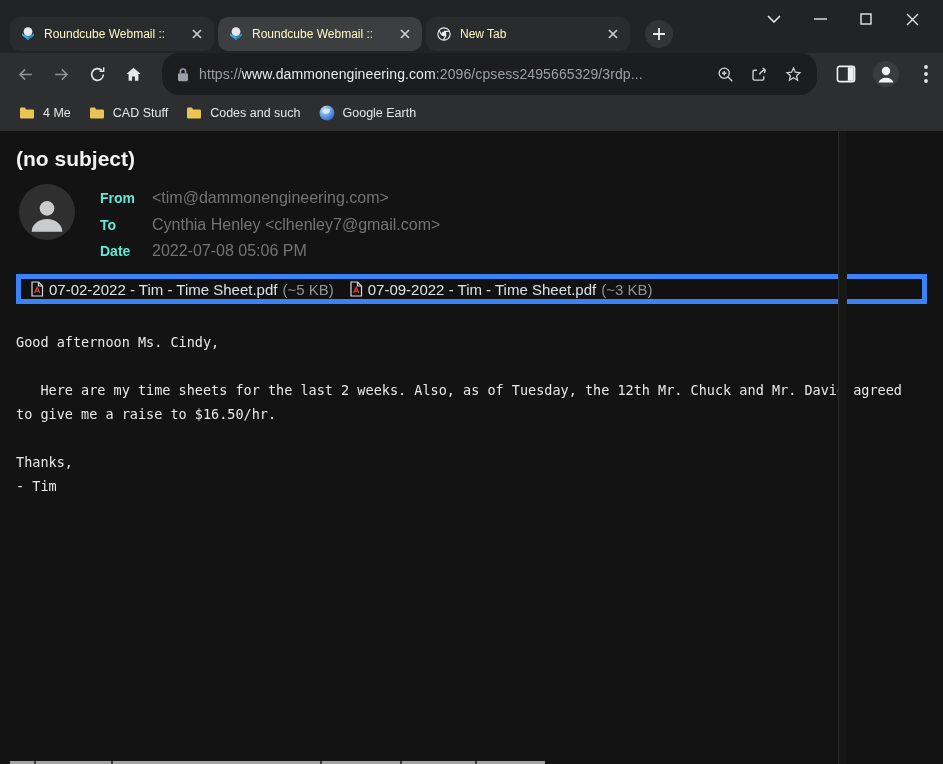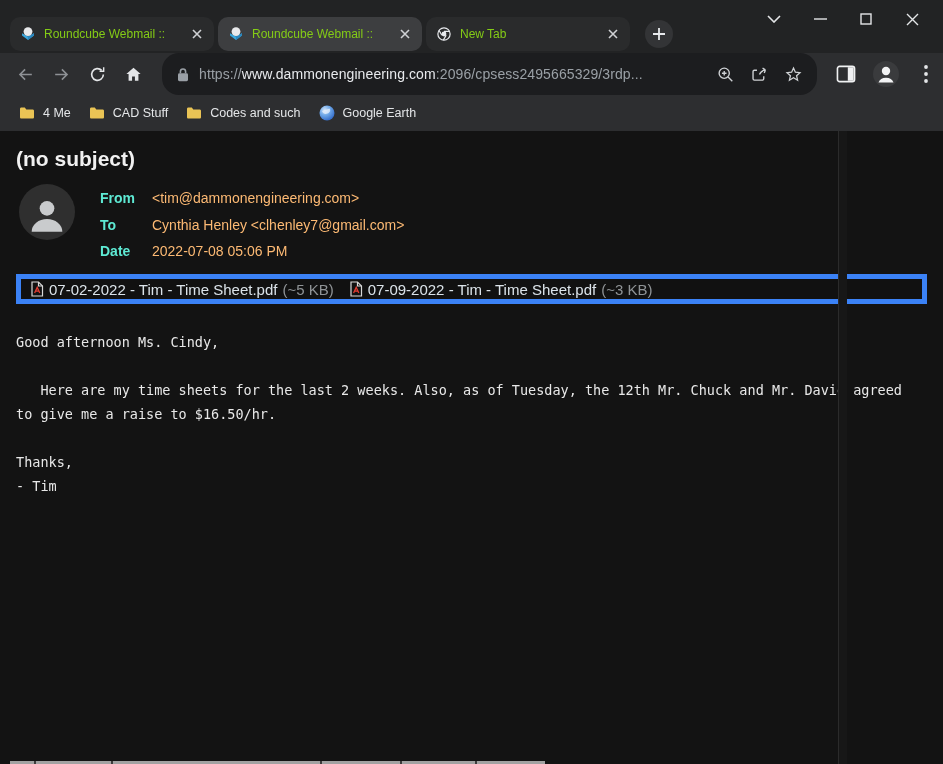--- a/index.html
+++ b/index.html
@@ -20,21 +20,21 @@
   .tabs { position:absolute; left:10px; top:17px; display:flex; gap:4px; }
   .tab {
     width:204px; height:34px; border-radius:10px;
     display:flex; align-items:center; padding:0 8px 0 10px;
     background:var(--tab-inactive-bg,#2a2b2c);
     cursor:default;
   }
   .tab.active { background:var(--tab-active-bg,#3d3e40); }
   .tab .favicon { width:16px; height:16px; flex:0 0 16px; margin-right:8px; }
   .tab-title {
-    flex:1; font-size:12px; color:#84cc16; white-space:nowrap; overflow:hidden;
+    flex:1; font-size:12px; color:#fef9c3; white-space:nowrap; overflow:hidden;
     -webkit-mask-image:linear-gradient(to right,#000 82%,transparent 97%);
     mask-image:linear-gradient(to right,#000 82%,transparent 97%);
   }
   .tab-close {
     width:18px; height:18px; border-radius:50%; flex:0 0 18px;
     display:flex; align-items:center; justify-content:center;
   }
   .tab-close svg { width:10px; height:10px; stroke:#cfd1d4; stroke-width:1.6; }
   .newtab-btn {
     position:absolute; left:645px; top:20px; width:28px; height:28px;
@@ -86,21 +86,21 @@
   .page { position:absolute; top:131px; left:0; width:847px; height:633px; background:var(--page-bg,#131313); }
   .subject { position:absolute; left:16px; top:16px; font-size:21px; font-weight:700; color:#f1f1f1; }
   .avatar {
     position:absolute; left:19px; top:53px; width:56px; height:56px; border-radius:50%;
     background:#2f2f2f; overflow:hidden; display:flex; align-items:center; justify-content:center;
   }
   .avatar svg { width:40px; height:40px; margin-top:6px; }
   .hdr-table { position:absolute; left:100px; top:54px; }
   .hdr-row { display:flex; height:26.5px; align-items:center; }
   .hdr-label { width:52px; font-size:14px; font-weight:700; color:#5eead4; }
-  .hdr-value { font-size:14px; color:#fdba74; }
+  .hdr-value { font-size:16px; color:#737373; }
   .attach-box {
     position:absolute; left:16px; top:143px; width:911px; height:30px;
     border:5px solid #3b82f6; display:flex; align-items:center; padding-left:9px; gap:15px;
     background:#111;
   }
   .attach-item { display:flex; align-items:center; gap:5px; }
   .attach-item .pdf { width:14px; height:16px; flex:0 0 14px; }
   .attach-name { font-size:15px; color:var(--link-color,#dbe3e9); }
   .attach-size { font-size:15px; color:#8f9396; }
   .mail-body {

